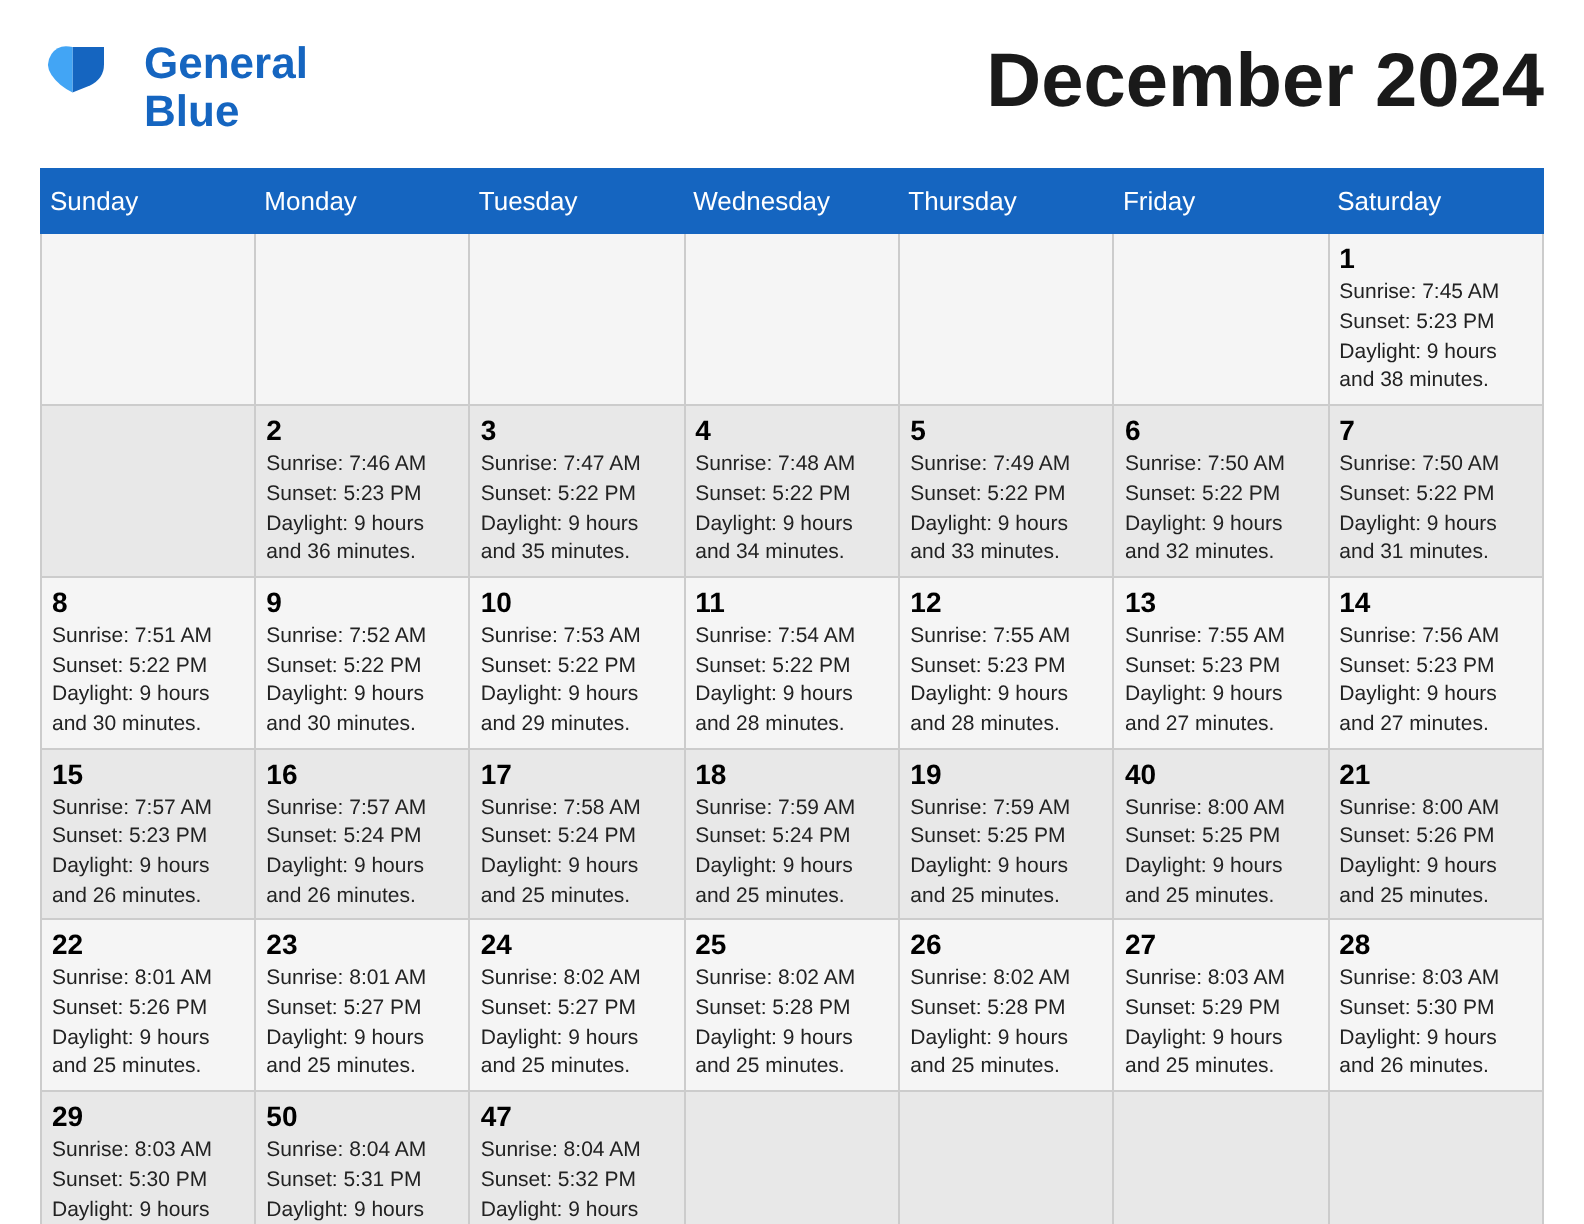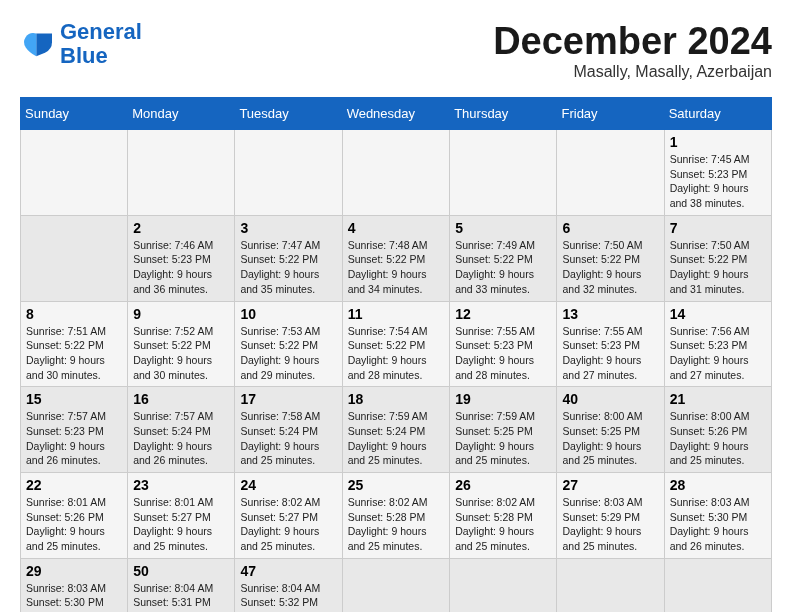--- a/index.html
+++ b/index.html
@@ -11,22 +11,21 @@
       padding: 20px;
     }
     .header-area {
       display: flex;
       justify-content: space-between;
       align-items: flex-start;
       margin-bottom: 16px;
     }
     .logo {
       display: flex;
-      align-items: center;
-      gap: 4px;
+      gap: 16px;
     }
     .logo-text {
       font-size: 22px;
       font-weight: bold;
       color: #1a1a1a;
       line-height: 1.1;
     }
     .logo-text span {
       color: #1565c0;
     }
@@ -97,21 +96,20 @@
       <path d="M18 4 L36 4 L36 14 Q36 22 28 26 L18 30 L18 4Z" fill="#1565c0"></path>
       <path d="M18 4 L18 30 Q10 26 6 20 Q2 14 6 8 Q10 2 18 4Z" fill="#42a5f5"></path>
     </svg>
     <div class="logo-text">
       <div><span>General</span></div>
       <div style="color:#1565c0;">Blue</div>
     </div>
   </div>
   <div class="title-area">
     <div class="month-title">December 2024</div>
-    <div class="location-title">Masally, Masally, Azerbaijan</div>
   </div>
 </div>
 
 <table>
   <thead>
     <tr>
     <th>Sunday</th>
         <th>Monday</th>
         <th>Tuesday</th>
         <th>Wednesday</th>

